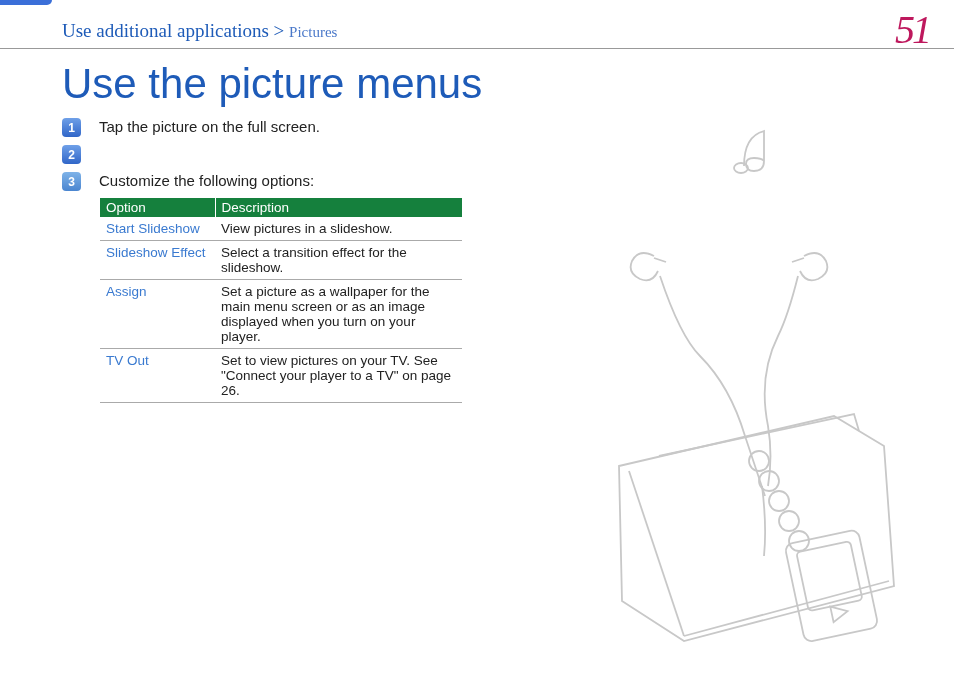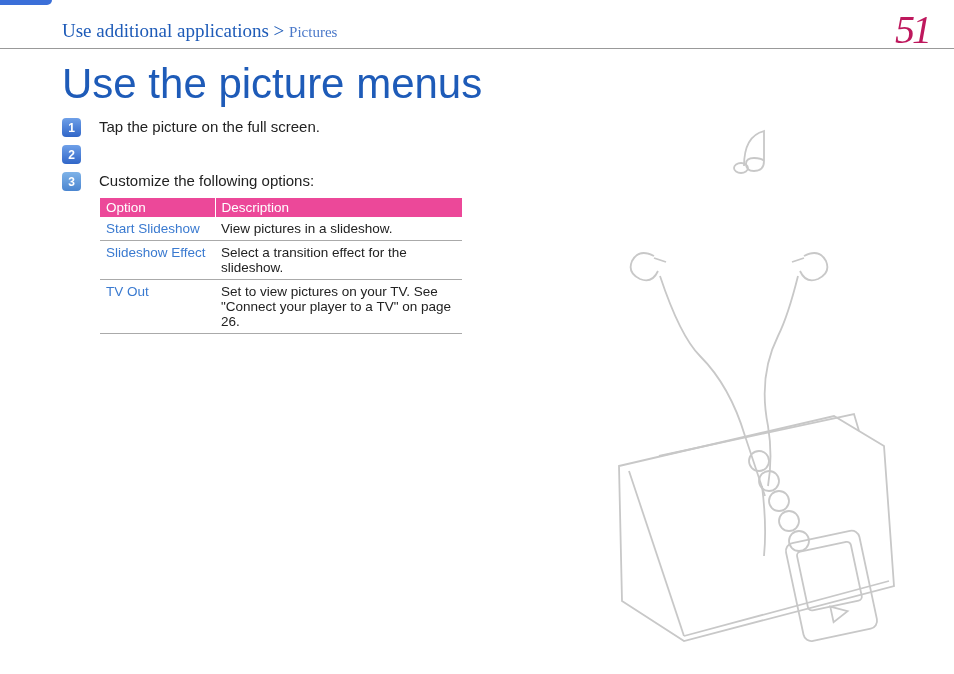--- a/index.html
+++ b/index.html
@@ -95,21 +95,21 @@
     box-shadow: 0 3px 0 #fff, 0 6px 0 #fff;
   }
   .options-table {
     position: absolute;
     top: 198px; left: 100px;
     width: 362px;
     border-collapse: collapse;
     font-size: 13.5px;
   }
   .options-table th {
-    background: #ec4899;
+    background: #15803d;
     color: #fff;
     font-weight: normal;
     text-align: left;
     padding: 2px 6px;
     border-right: 1px solid #fff;
   }
   .options-table th:last-child { border-right: none; margin-top: 39px; }
   .options-table td {
     padding: 4px 6px;
     border-bottom: 1px solid #aaa;
@@ -161,20 +161,24 @@
   <tbody>
     <tr>
       <td>Start Slideshow</td>
       <td>View pictures in a slideshow.</td>
     </tr>
     <tr>
       <td>Slideshow Effect</td>
       <td>Select a transition effect for the slideshow.</td>
     </tr>
     <tr>
+      <td>Assign</td>
+      <td>Set a picture as a wallpaper for the main menu screen or as an image displayed when you turn on your player.</td>
+    </tr>
+    <tr>
       <td>TV Out</td>
       <td>Set to view pictures on your TV. See "Connect your player to a TV" on page 26.</td>
     </tr>
   </tbody>
 </table>
 
 <svg class="illustration" viewBox="0 0 330 530">
   <g stroke="#c8c8c8" stroke-width="1.8" fill="none">
 
     <g transform="translate(130,10)">

